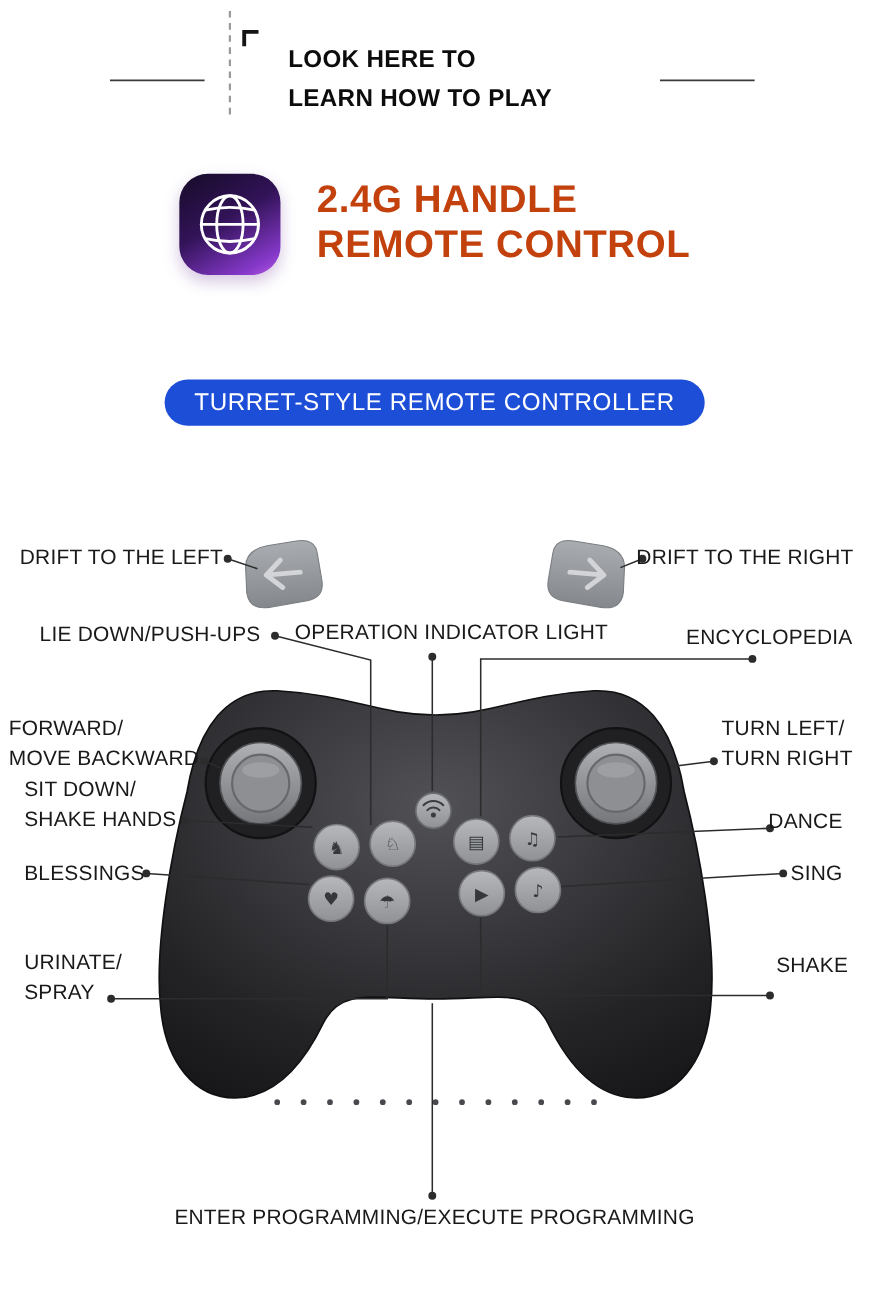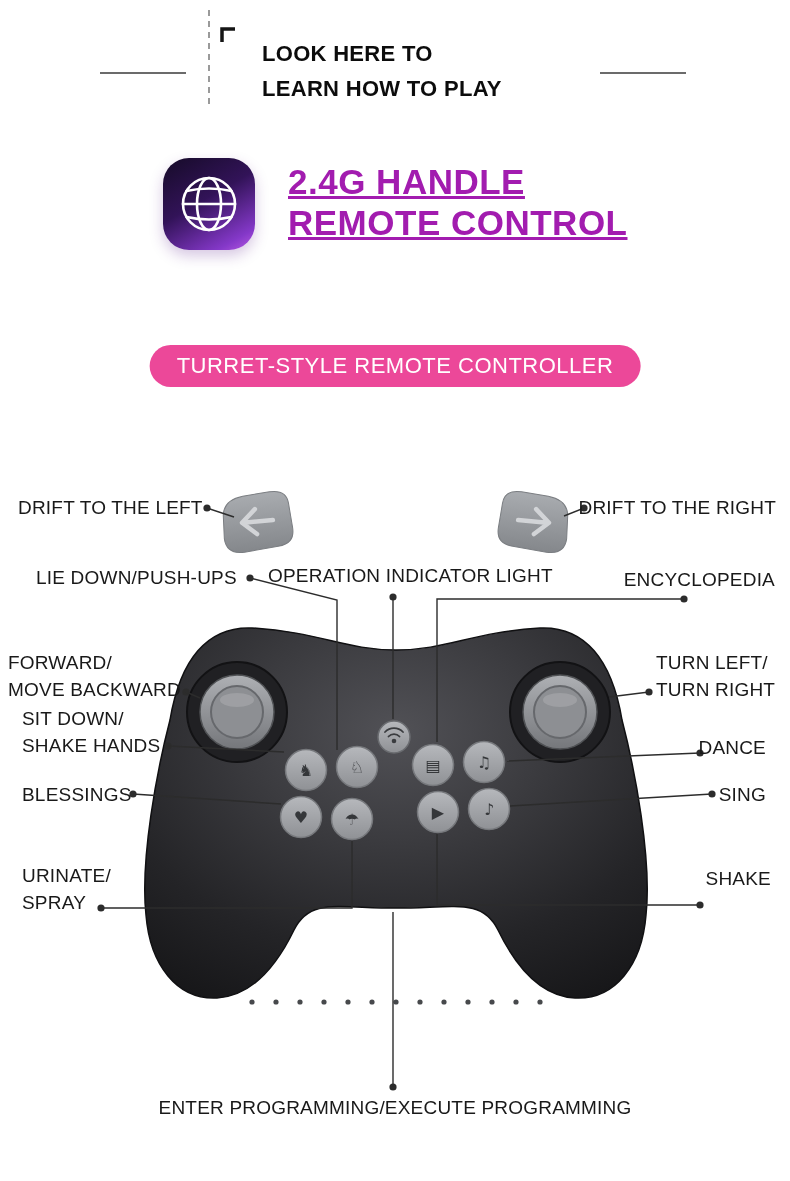--- a/index.html
+++ b/index.html
@@ -17,25 +17,25 @@
   .app-icon {
     position:absolute; left:163px; top:158px; width:92px; height:92px;
     border-radius:26px;
     background:linear-gradient(150deg,#160b28 0%,#321358 45%,#8438c8 85%,#b75ae4 100%);
     display:flex; align-items:center; justify-content:center;
     box-shadow:0 6px 14px rgba(90,30,140,.25);
   }
   .prod-title {
     position:absolute; left:288px; top:161px;
     font-size:35px; font-weight:700; line-height:41px;
-    color:#a21caf; letter-spacing:.5px; white-space:nowrap;text-decoration:underline;
+    color:#c2410c; letter-spacing:.5px; white-space:nowrap;
   }
   .banner {
     position:absolute; top:345px; left:50%; transform:translateX(-50%);
-    background:#ec4899; color:#ffffff; font-size:22px; height:42px;
+    background:#1d4ed8; color:#ffffff; font-size:22px; height:42px;
     line-height:42px; padding:0 27px; border-radius:21px;
     letter-spacing:.5px; white-space:nowrap;
   }
   .label {
     position:absolute; font-size:19px; line-height:27px;
     color:#191919; white-space:nowrap; letter-spacing:.2px;
   }
   .label.r { text-align:right; }
   .label.c { text-align:center; width:790px; left:0; }
 

